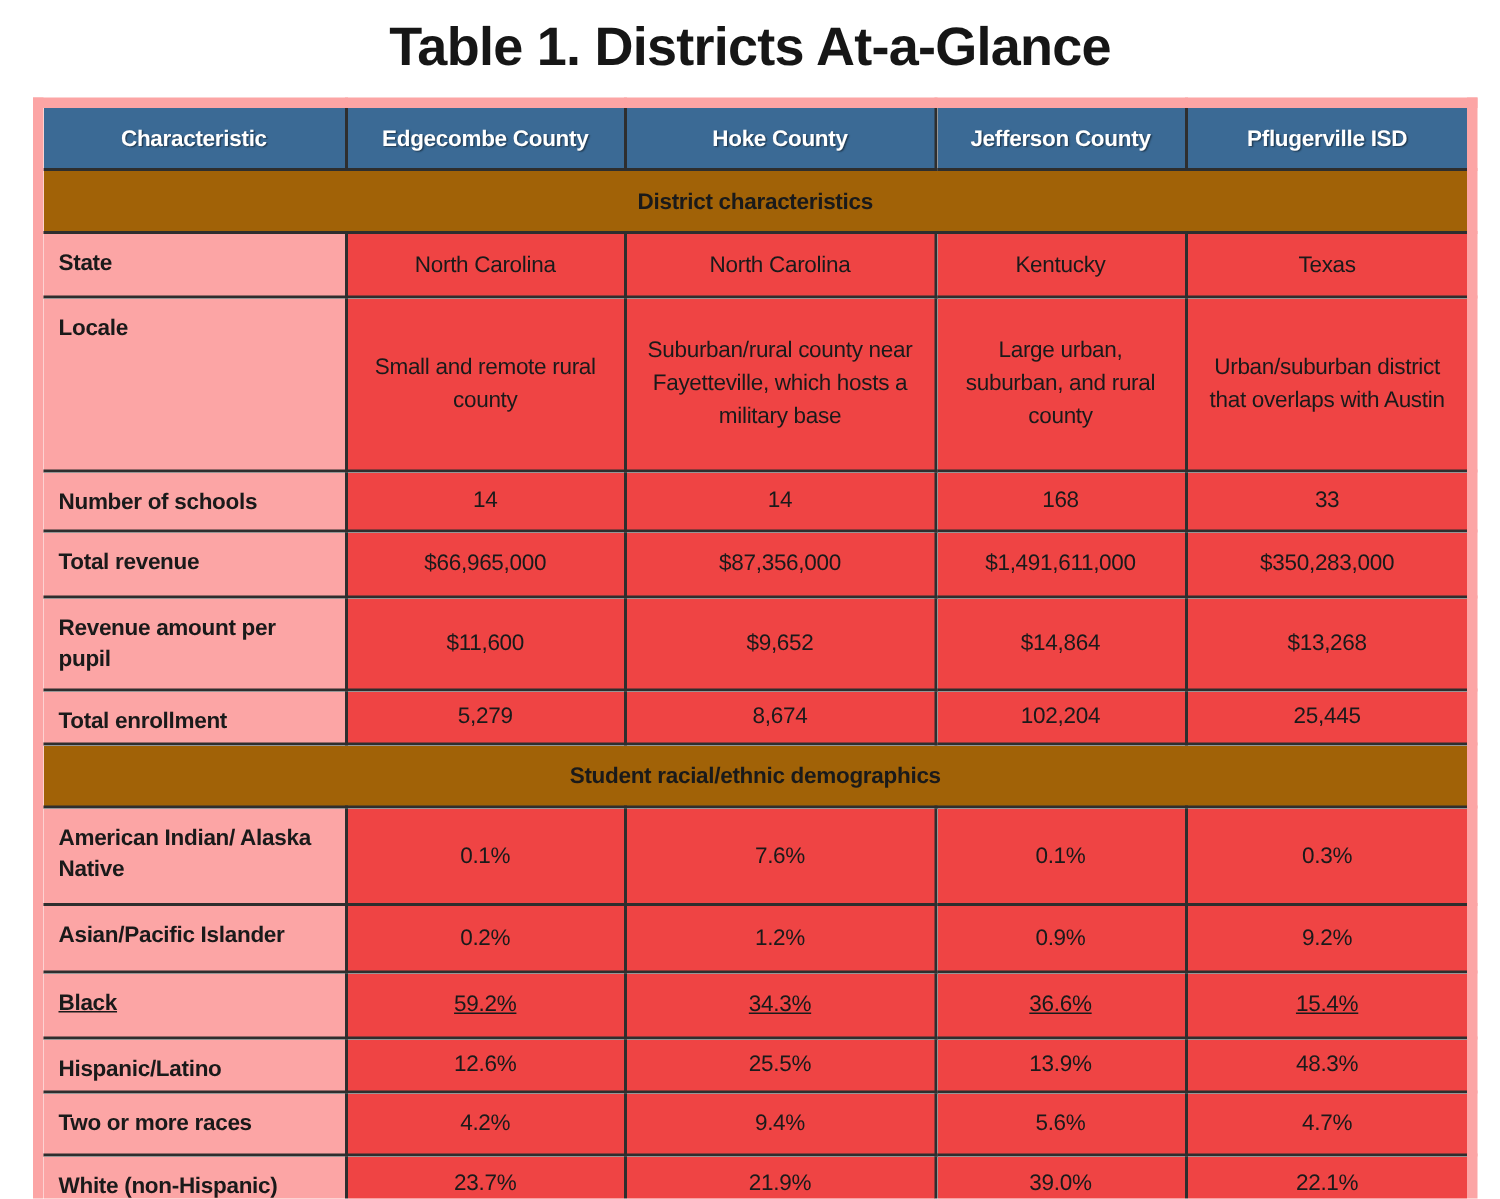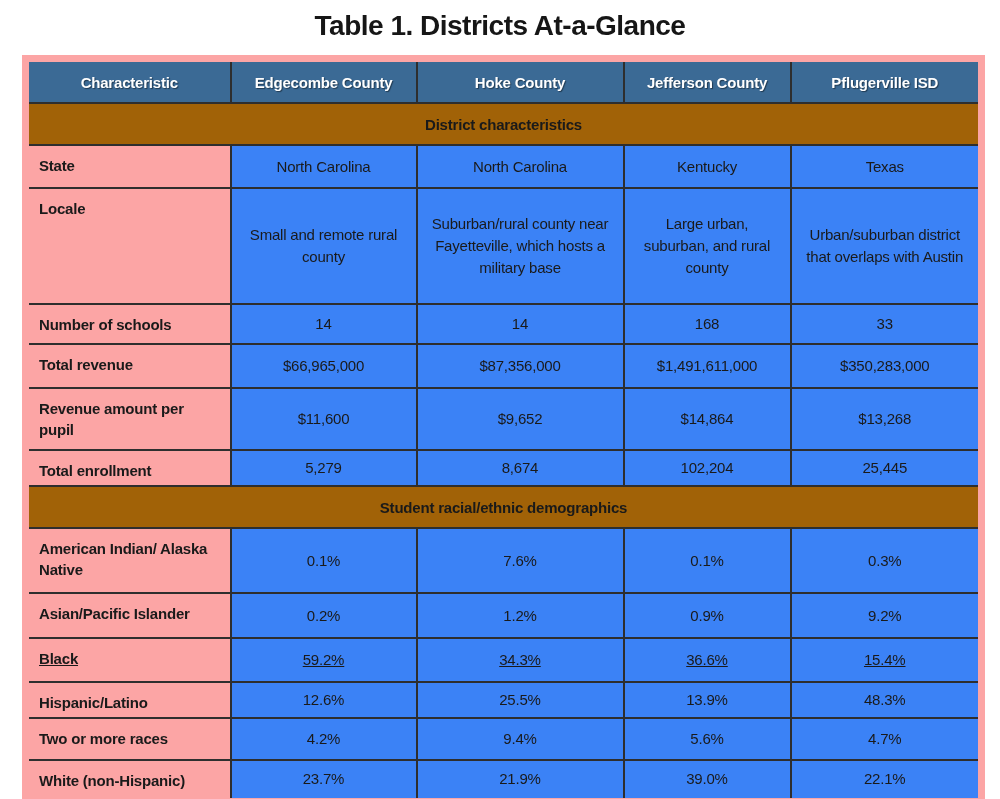--- a/index.html
+++ b/index.html
@@ -7,21 +7,21 @@
     padding: 0;
     background: #ffffff;
     width: 1000px;
     height: 799px;
     font-family: "Liberation Sans", "DejaVu Sans", sans-serif;
     color: #1a1a1a;
     overflow: hidden;
   }
   .page-title {
     text-align: center;
-    font-size: 28px;
+    font-size: 36px;
     font-weight: bold;
     letter-spacing: -0.5px;
     margin: 10px 0 13px 0;
     color: #161616;
   }
   .tbl-wrap { margin: 0 22px; }
   table.glance {
     width: 956px;
     border-collapse: collapse;
     table-layout: fixed;
@@ -60,21 +60,21 @@
     line-height: 21px;
     background: #fca5a5;
   }
   td.val {
     text-align: center;
     font-size: 15px;
     letter-spacing: -0.2px;
     line-height: 22px;
     padding: 4px 9px;
     vertical-align: middle;
-    background: #3b82f6;
+    background: #ef4444;
   }
   tr.r-state   { height: 43px; }
   tr.r-locale  { height: 116px; }
   tr.r-schools { height: 40px; }
   tr.r-revenue { height: 44px; }
   tr.r-pupil   { height: 62px; margin-top: 20px; }
   tr.r-enroll  { height: 27px; }
   tr.r-ai      { height: 65px; }
   tr.r-asian   { height: 45px; }
   tr.r-black   { height: 44px; text-decoration: underline; }

